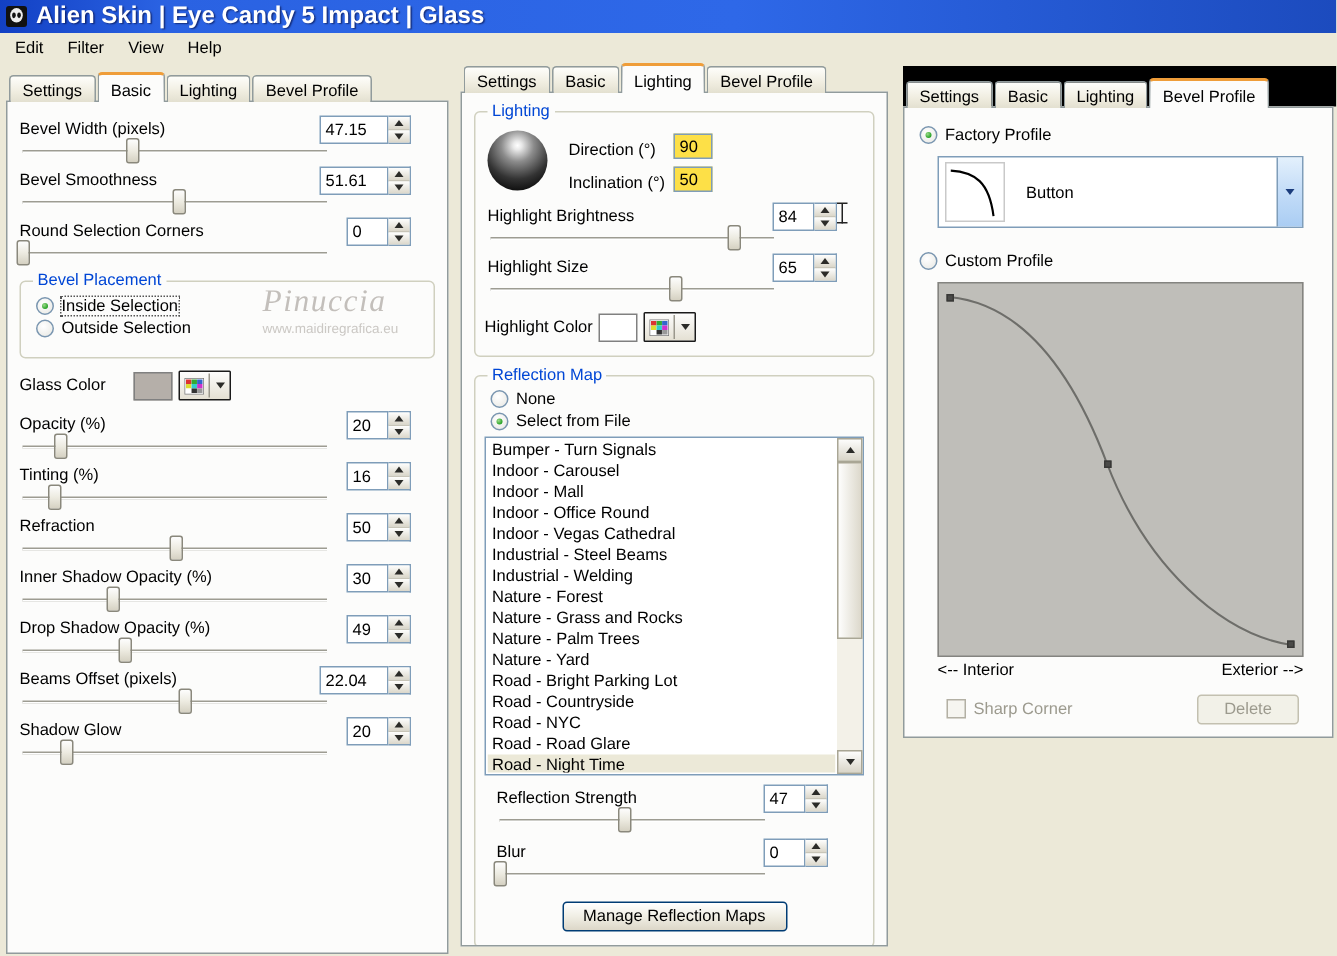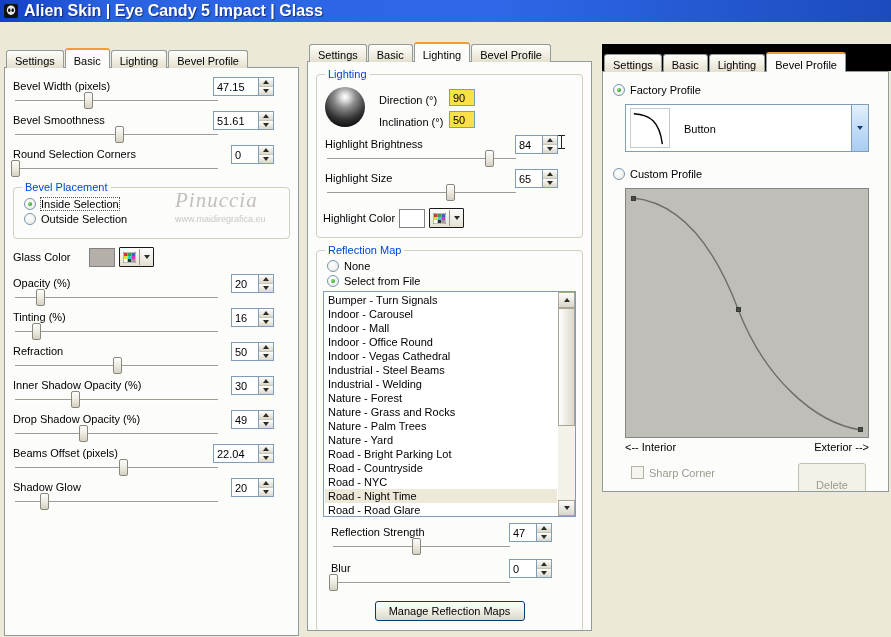--- a/index.html
+++ b/index.html
@@ -111,39 +111,45 @@
   .combo-label{position:absolute;left:58px;top:18px}
   .combo-arrow{position:absolute;right:0;top:0;bottom:0;width:17px;border-left:1px solid #7F9DB9;
     background:linear-gradient(180deg,#E3F0FC,#C6DEF8 45%,#AACDF3);display:flex;align-items:center;justify-content:center}
   .curve-area{position:relative;margin:8px 0 0 22px;width:244px;height:250px;background:#BFBEB9;border:1px solid #848480}
   .curve-svg{position:absolute;left:0;top:0}
   .handle{position:absolute;width:5px;height:5px;background:#4A4A48;border:1px solid #39393六}
   .handle{border:1px solid #393937}
   .curve-labels{display:flex;justify-content:space-between;margin:3px 0 0 22px;width:244px}
   .bottom-row{position:relative;margin:10px 22px 0;height:22px}
   .check-row{display:inline-flex;align-items:center;margin-left:6px;padding-top:3px}
-  .delete-btn{position:absolute;right:0;top:0;width:68px;padding:15px 0}
+  .delete-btn{position:absolute;right:0;top:0;width:68px;padding:3px 0}
 </style>
 </head>
 <body>
 
 <div class="win">
 
   <div class="titlebar">
     <span style="display:inline-flex">
       <svg width="14" height="14" viewBox="0 0 14 14">
           <rect x="0" y="0" width="14" height="14" rx="2" fill="#111"></rect>
           <ellipse cx="7" cy="6.2" rx="4.2" ry="4.8" fill="#ECECEC"></ellipse>
           <ellipse cx="5.3" cy="6.2" rx="1.2" ry="1.9" fill="#111"></ellipse>
           <ellipse cx="8.7" cy="6.2" rx="1.2" ry="1.9" fill="#111"></ellipse>
         </svg>
     </span>
     <span class="title-text">Alien Skin | Eye Candy 5 Impact | Glass</span>
   </div>
 
+  <div class="menubar">
+    <span class="menu-item">Edit</span>
+    <span class="menu-item">Filter</span>
+    <span class="menu-item">View</span>
+    <span class="menu-item">Help</span>
+  </div>
 
   <div class="right-backdrop"></div>
 
   <div class="panel left-panel">
     <div class="tabs">
       <span class="tab">Settings</span>
       <span class="tab active">Basic</span>
       <span class="tab">Lighting</span>
       <span class="tab">Bevel Profile</span>
     </div>
@@ -493,22 +499,22 @@
             <div class="list-item">Indoor - Vegas Cathedral</div>
             <div class="list-item">Industrial - Steel Beams</div>
             <div class="list-item">Industrial - Welding</div>
             <div class="list-item">Nature - Forest</div>
             <div class="list-item">Nature - Grass and Rocks</div>
             <div class="list-item">Nature - Palm Trees</div>
             <div class="list-item">Nature - Yard</div>
             <div class="list-item">Road - Bright Parking Lot</div>
             <div class="list-item">Road - Countryside</div>
             <div class="list-item">Road - NYC</div>
+            <div class="list-item">Road - Road Glare</div>
             <div class="list-item selected">Road - Night Time</div>
-            <div class="list-item">Road - Road Glare</div>
           </div>
           <div class="scrollbar">
             <div class="sb-btn sb-up">
                 <span class="tri-up"></span>
               </div>
             <div class="sb-thumb"></div>
             <div class="sb-btn sb-down">
                 <span class="tri-down"></span>
               </div>
           </div>

